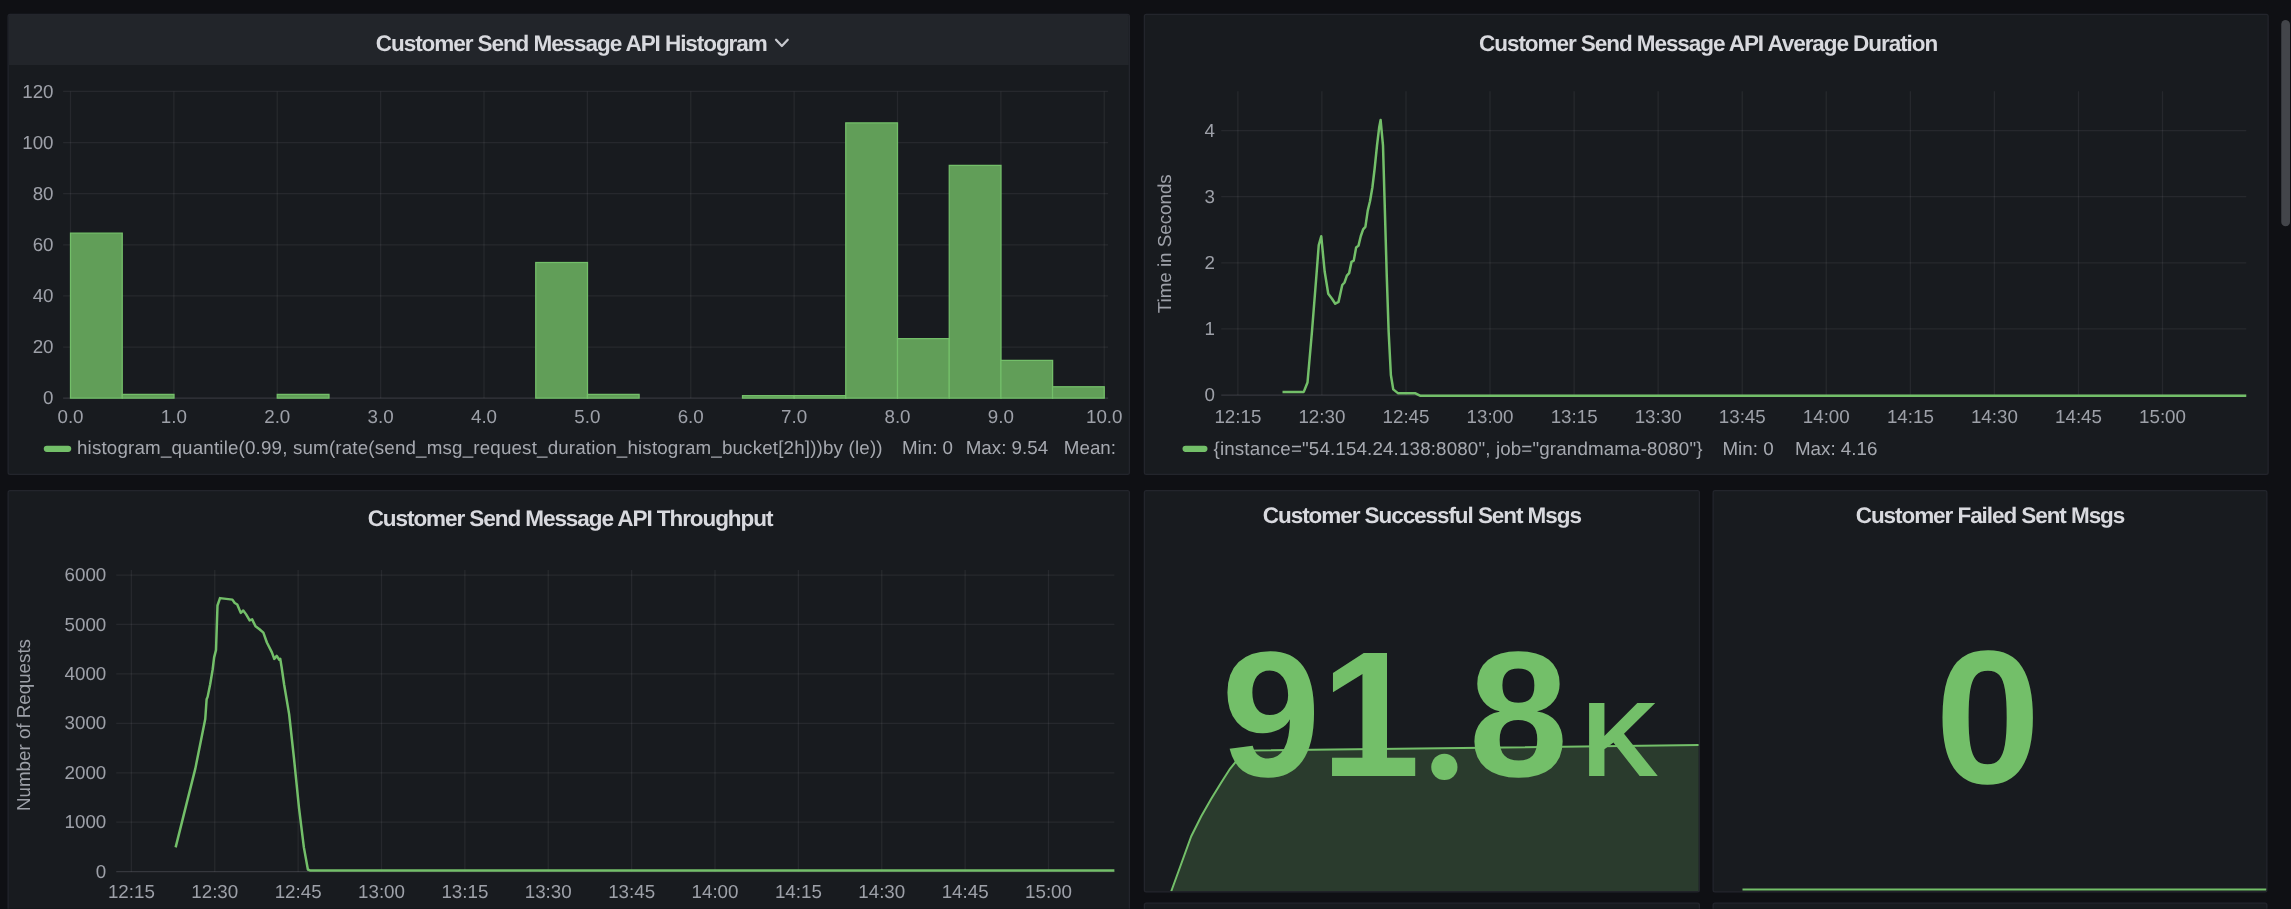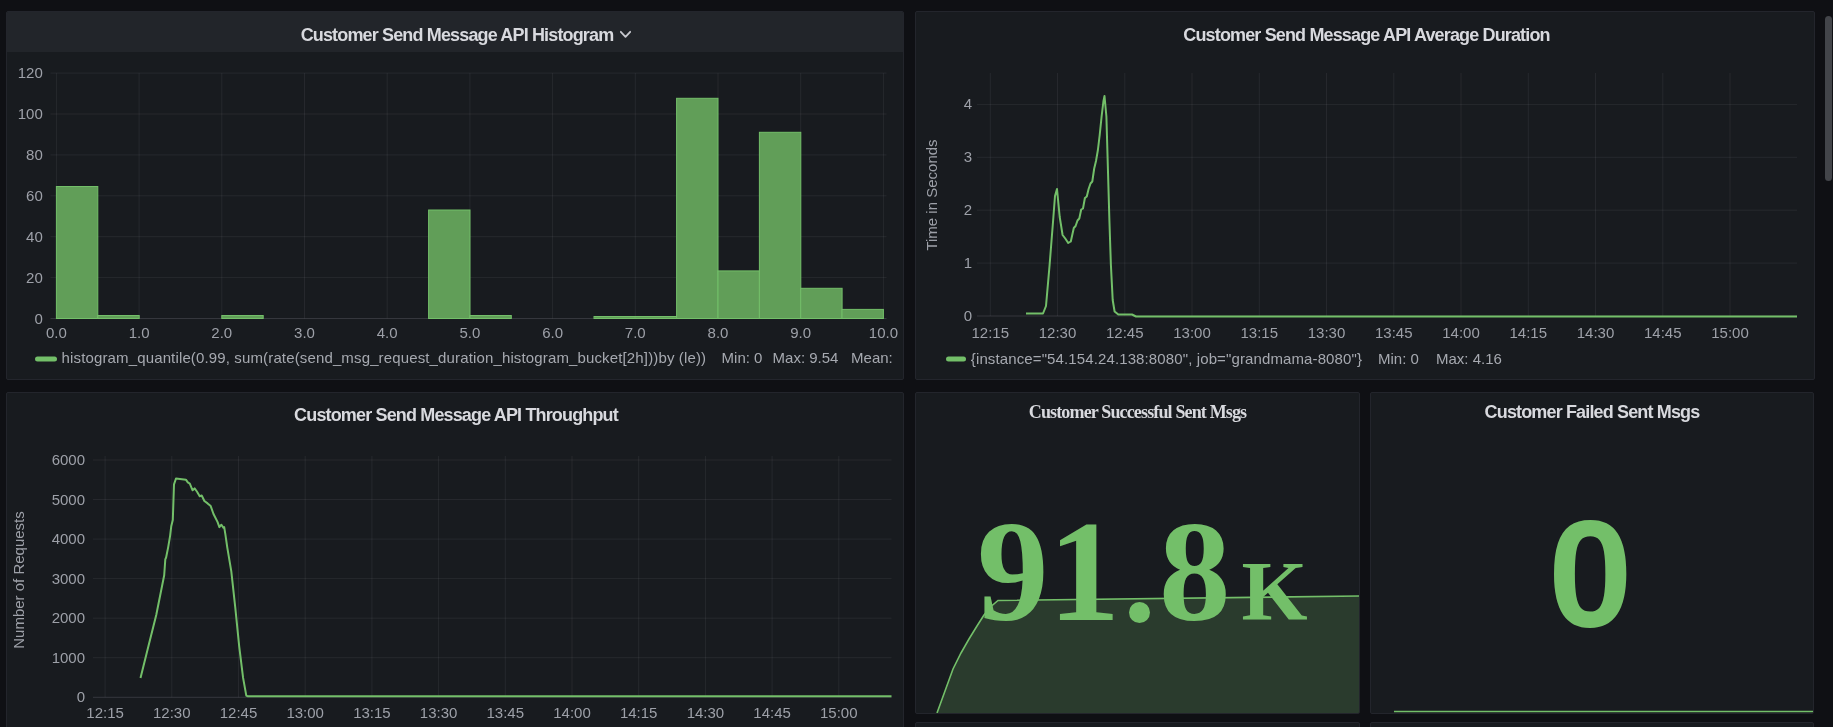--- a/index.html
+++ b/index.html
@@ -157,21 +157,21 @@
 <text x="498.3" y="325.3" font-size="15" fill="#9da0a8" text-anchor="middle" font-weight="400">13:45</text>
 <text x="565.0" y="325.3" font-size="15" fill="#9da0a8" text-anchor="middle" font-weight="400">14:00</text>
 <text x="631.7" y="325.3" font-size="15" fill="#9da0a8" text-anchor="middle" font-weight="400">14:15</text>
 <text x="698.4" y="325.3" font-size="15" fill="#9da0a8" text-anchor="middle" font-weight="400">14:30</text>
 <text x="765.1" y="325.3" font-size="15" fill="#9da0a8" text-anchor="middle" font-weight="400">14:45</text>
 <text x="831.8" y="325.3" font-size="15" fill="#9da0a8" text-anchor="middle" font-weight="400">15:00</text>
 <text x="0" y="0" transform="translate(17,187) rotate(-90)" font-size="15" fill="#9da0a8" text-anchor="middle">Number of Requests</text>
 <text x="449.0" y="27.5" font-size="18" fill="#d8d9de" text-anchor="middle" font-weight="700" letter-spacing="-0.85">Customer Send Message API Throughput</text>
     </svg>
 </div>
-<div class="panel" style="left:915px;top:392px;width:445px;height:322px;font-family:Liberation Serif, serif;">
+<div class="panel" style="left:915px;top:392px;width:445px;height:322px;">
   <svg width="445" height="322" viewBox="0 0 445 322">
       <polygon points="21.0,320.0 29.0,298.0 37.0,276.0 45.0,260.0 53.0,246.0 61.0,233.0 68.0,222.0 75.0,213.5 82.0,207.5 443.0,203.0 443.0,320.0 21.0,320.0" fill="#73BF69" fill-opacity="0.2"></polygon>
       <polyline points="21.0,320.0 29.0,298.0 37.0,276.0 45.0,260.0 53.0,246.0 61.0,233.0 68.0,222.0 75.0,213.5 82.0,207.5 443.0,203.0" fill="none" stroke="#73BF69" stroke-width="1.6"></polyline>
     </svg>
   <div class="ptitle">Customer Successful Sent Msgs</div>
   <div class="statval" id="v91" style="left:61px;top:108px;font-size:143px;line-height:1;">91<span style="display:inline-block;width:21px;height:21px;border-radius:50%;background:#73BF69;margin:0 9px;vertical-align:-3px;"></span>8<span style="font-size:85px;margin-left:11px;">K</span></div>
 </div>
 <div class="panel" style="left:1370px;top:392px;width:444px;height:322px;">
   <svg width="444" height="322" viewBox="0 0 444 322">
       <line x1="23" y1="318.5" x2="443" y2="318.5" stroke="#73BF69" stroke-width="1.6"></line>

